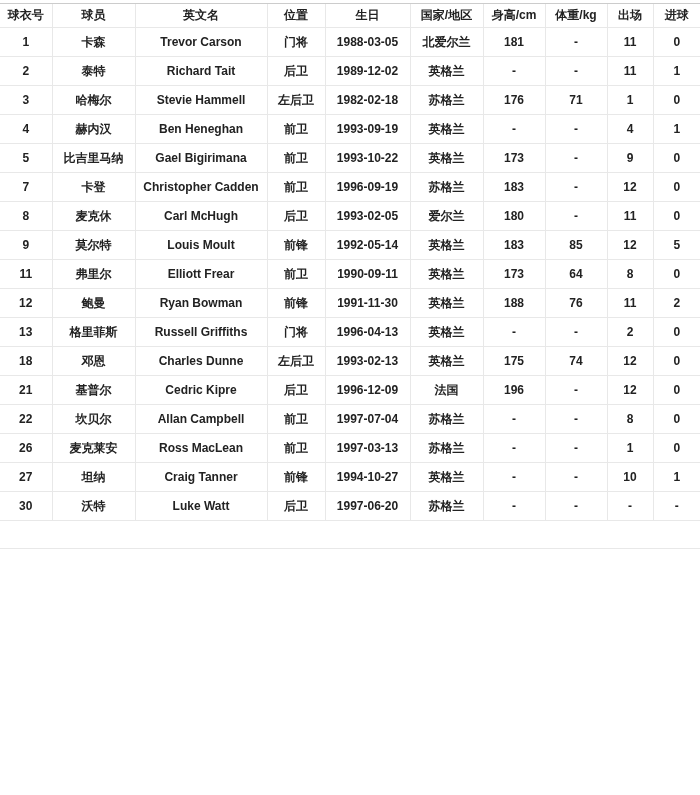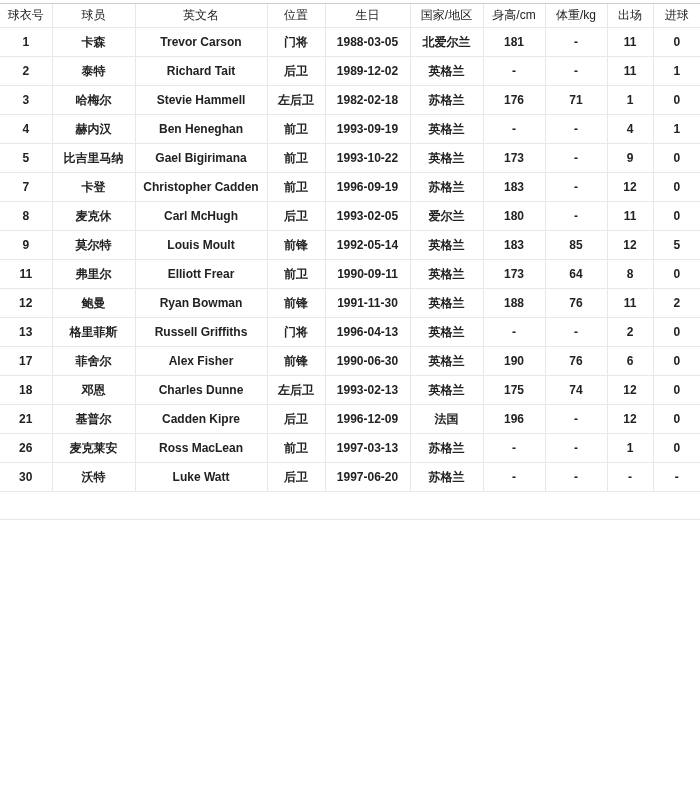--- a/index.html
+++ b/index.html
@@ -11,21 +11,21 @@
   body { height: 795px; overflow: hidden; }
   .table-wrap { padding-top: 3px; }
   table {
     width: 700px;
     border-collapse: collapse;
     table-layout: fixed;
   }
   thead th {
     height: 24px;
     font-size: 12px;
-    font-weight: normal;
+    font-weight: bold;
     color: #222222;
     text-align: center;
     vertical-align: middle;
     background: #ffffff;
     border-top: 1px solid #cccccc;
     border-bottom: 1px solid #e8e8e8;
   }
   tbody td {
     height: 29px;
     font-size: 12px;
@@ -204,66 +204,78 @@
           <td>Russell Griffiths</td>
           <td>门将</td>
           <td>1996-04-13</td>
           <td>英格兰</td>
           <td>-</td>
           <td>-</td>
           <td>2</td>
           <td>0</td>
         </tr>
         <tr>
-          <td>17</td>
-          <td>菲舍尔</td>
-          <td>Alex Fisher</td>
-          <td>前锋</td>
-          <td>1990-06-30</td>
-          <td>英格兰</td>
-          <td>190</td>
-          <td>76</td>
-          <td>6</td>
-          <td>0</td>
-        </tr>
-        <tr>
           <td>18</td>
           <td>邓恩</td>
           <td>Charles Dunne</td>
           <td>左后卫</td>
           <td>1993-02-13</td>
           <td>英格兰</td>
           <td>175</td>
           <td>74</td>
           <td>12</td>
           <td>0</td>
         </tr>
         <tr>
           <td>21</td>
           <td>基普尔</td>
-          <td>Cadden Kipre</td>
+          <td>Cedric Kipre</td>
           <td>后卫</td>
           <td>1996-12-09</td>
           <td>法国</td>
           <td>196</td>
           <td>-</td>
           <td>12</td>
           <td>0</td>
         </tr>
         <tr>
+          <td>22</td>
+          <td>坎贝尔</td>
+          <td>Allan Campbell</td>
+          <td>前卫</td>
+          <td>1997-07-04</td>
+          <td>苏格兰</td>
+          <td>-</td>
+          <td>-</td>
+          <td>8</td>
+          <td>0</td>
+        </tr>
+        <tr>
           <td>26</td>
           <td>麦克莱安</td>
           <td>Ross MacLean</td>
           <td>前卫</td>
           <td>1997-03-13</td>
           <td>苏格兰</td>
           <td>-</td>
           <td>-</td>
           <td>1</td>
           <td>0</td>
+        </tr>
+        <tr>
+          <td>27</td>
+          <td>坦纳</td>
+          <td>Craig Tanner</td>
+          <td>前锋</td>
+          <td>1994-10-27</td>
+          <td>英格兰</td>
+          <td>-</td>
+          <td>-</td>
+          <td>10</td>
+          <td>1</td>
         </tr>
         <tr>
           <td>30</td>
           <td>沃特</td>
           <td>Luke Watt</td>
           <td>后卫</td>
           <td>1997-06-20</td>
           <td>苏格兰</td>
           <td>-</td>
           <td>-</td>

